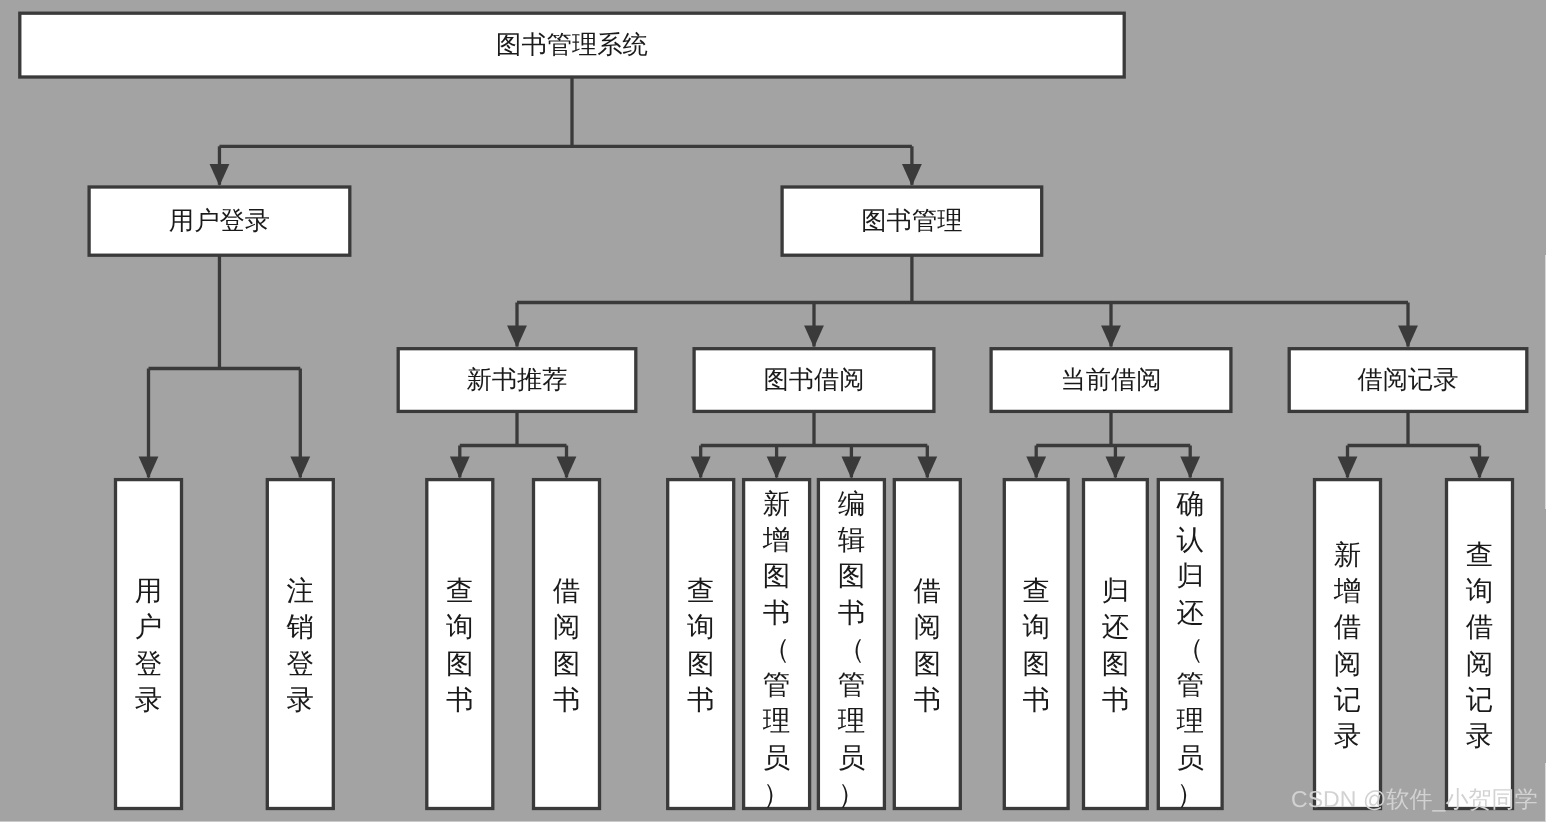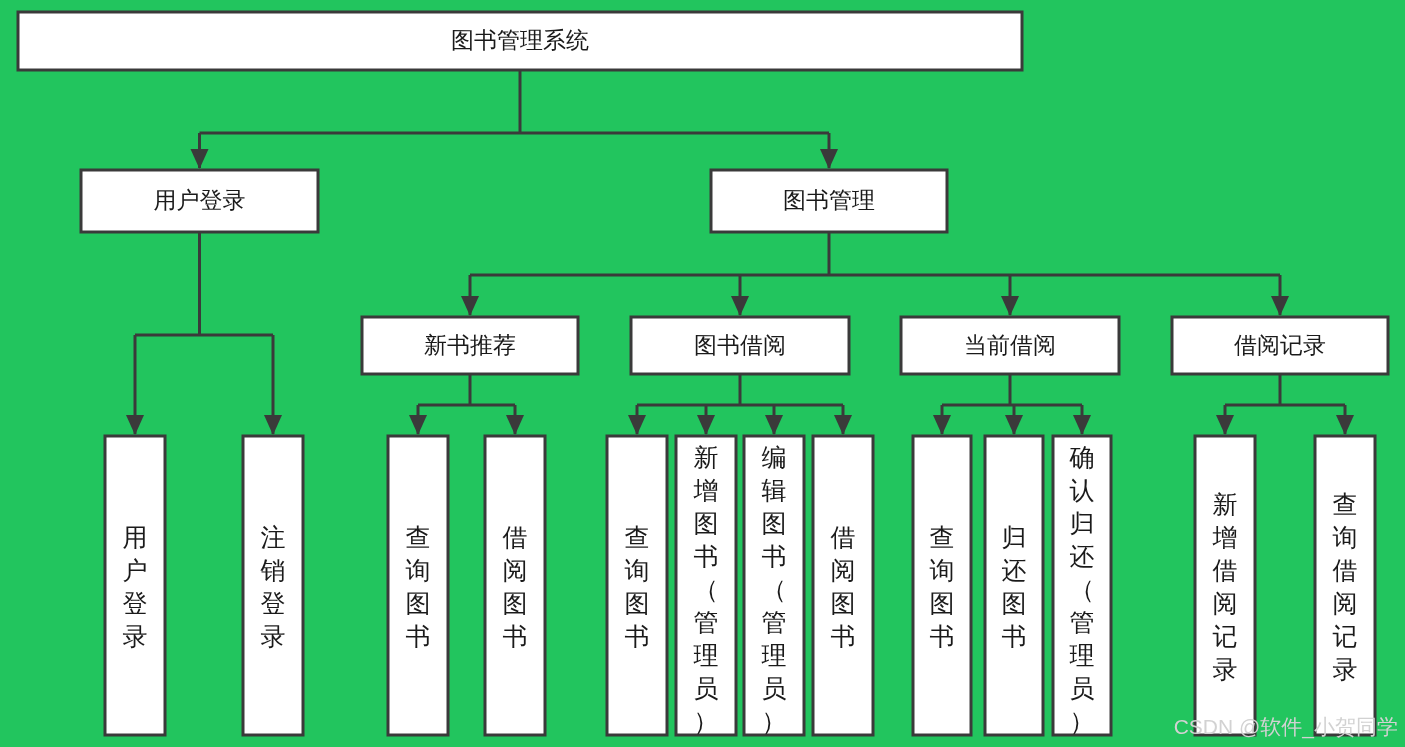--- a/index.html
+++ b/index.html
@@ -7,21 +7,21 @@
     padding: 0;
     background: #ffffff;
   }
   body {
     font-family: "Liberation Sans", "DejaVu Sans", sans-serif;
   }
   #diagram-root {
     position: relative;
     width: 1405px;
     height: 747px;
-    background: #22c55e;
+    background: #a3a3a3;
     overflow: hidden;
   }
   svg#chart-svg {
     position: absolute;
     left: 0;
     top: 0;
     width: 1405px;
     height: 747px;
     display: block;
   }

